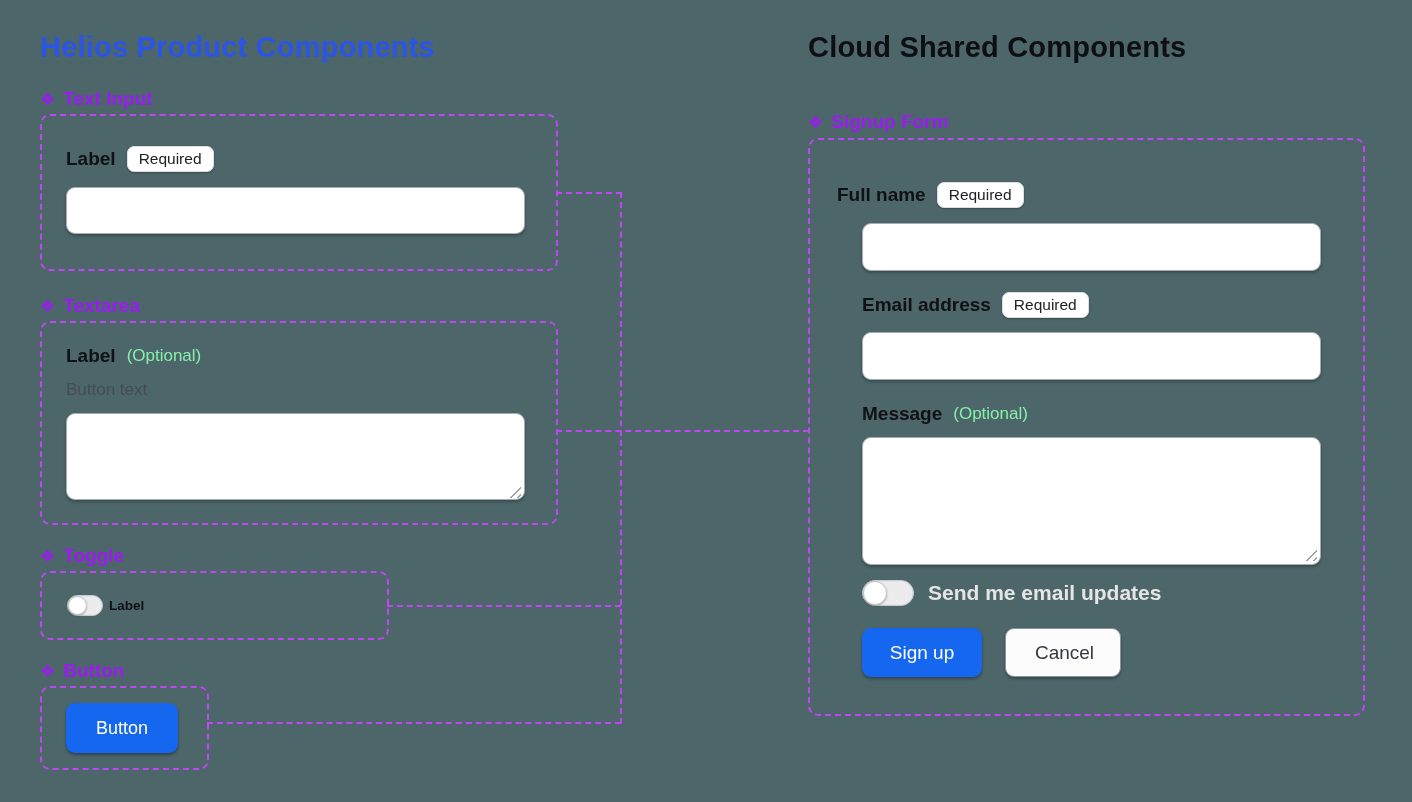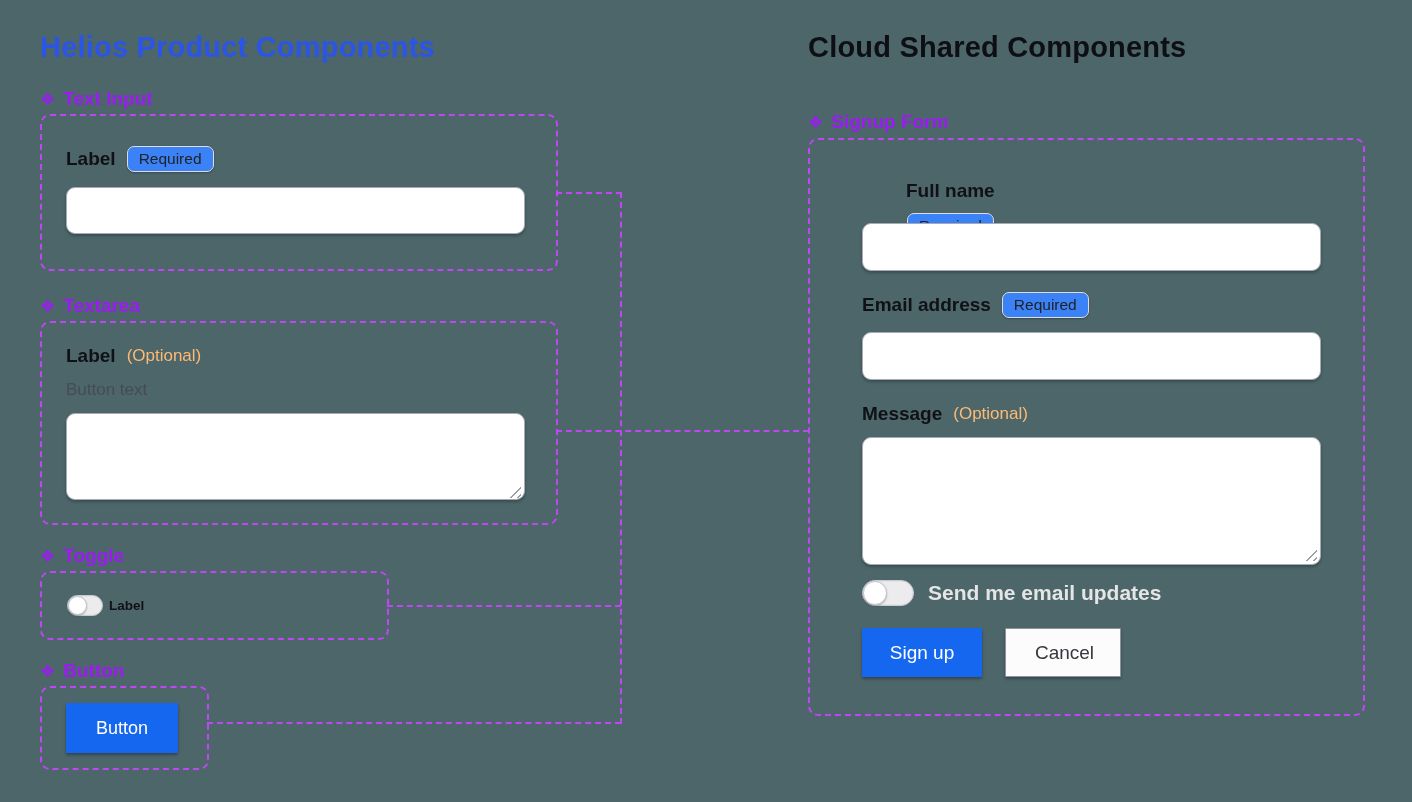--- a/index.html
+++ b/index.html
@@ -21,25 +21,25 @@
   
   .comp-box { position:absolute; border:2.5px dashed #bf46f5; border-radius:10px; }
 
   
   .conn-h { position:absolute; border-top:2.5px dashed #bf46f5; height:0; }
   .conn-v { position:absolute; border-left:2.5px dashed #bf46f5; width:0; }
 
   
   .field-row { position:absolute; display:flex; align-items:center; gap:11px; white-space:nowrap; }
   .field-label { font-size:19px; font-weight:bold; color:#101116; }
-  .muted { font-size:17px; font-weight:normal; color:#fdba74; }
+  .muted { font-size:17px; font-weight:normal; color:#86efac; }
   .helper { position:absolute; font-size:17px; color:#454c54; white-space:nowrap; }
 
   .badge {
-    display:inline-block; background:#3b82f6; border:1px solid #dddde2; border-radius:7px;
+    display:inline-block; background:#ffffff; border:1px solid #dddde2; border-radius:7px;
     padding:3px 11px; font-size:15.5px; color:#212227;
     box-shadow:0 1px 2px rgba(0,0,0,.28);
   }
 
   
   .text-field, .area-field {
     position:absolute; background:#ffffff; border:1px solid #a6abb4; border-radius:9px;
     box-shadow:0 2px 3px rgba(10,15,25,.30); box-sizing:border-box;
     font-family:"Liberation Sans", sans-serif; font-size:16px; color:#111; padding:6px 10px;
     outline:none; resize:none;
@@ -57,21 +57,21 @@
                   border:1px solid #c2c5cb; box-shadow:0 1px 2px rgba(0,0,0,.25); box-sizing:border-box; }
   .toggle-sm { width:34px; height:19px; }
   .toggle-sm .knob { width:19px; height:19px; }
   .toggle-lg { width:50px; height:24px; }
   .toggle-lg .knob { width:24px; height:24px; }
   .toggle-row-label-sm { font-size:13.5px; font-weight:bold; color:#101116; }
   .toggle-row-label-lg { font-size:21px;  font-weight:bold; color:#e5e5e5; }
 
   
   .btn { position:absolute; display:flex; align-items:center; justify-content:center;
-         border-radius:1px; cursor:pointer; box-sizing:border-box; white-space:nowrap; }
+         border-radius:9px; cursor:pointer; box-sizing:border-box; white-space:nowrap; }
   .btn-primary { background:#1567f0; color:#ffffff; border:none; box-shadow:0 2px 3px rgba(0,0,20,.35); }
   .btn-secondary { background:#fcfcfd; color:#35383d; border:1.5px solid #8f939c; box-shadow:0 2px 3px rgba(0,0,20,.30); }
 </style>
 </head>
 <body>
 
 <div class="canvas">
 
   <div class="page-title title-left">Helios Product Components</div>
 
@@ -125,21 +125,21 @@
   <div class="conn-h" style="left:207px; top:722px; width:414px;"></div>
 
   <div class="page-title title-right">Cloud Shared Components</div>
 
   <div class="comp-label" style="left:808px; top:111px;">
     <span class="comp-icon">❖</span>
     <span>Signup Form</span>
   </div>
   <div class="comp-box" style="left:808px; top:138px; width:553px; height:574px;"></div>
 
-  <div class="field-row" style="left:906px; top:180px; height:30px;flex-direction:column;">
+  <div class="field-row" style="left:837px; top:180px; height:30px;">
     <span class="field-label">Full name</span>
     <span class="badge">Required</span>
   </div>
   <input class="text-field" style="left: 862px; top: 223px; width: 459px; height: 48px;" value="">
 
   <div class="field-row" style="left:862px; top:290px; height:30px;">
     <span class="field-label">Email address</span>
     <span class="badge">Required</span>
   </div>
   <input class="text-field" style="left: 862px; top: 332px; width: 459px; height: 48px;" value="">

